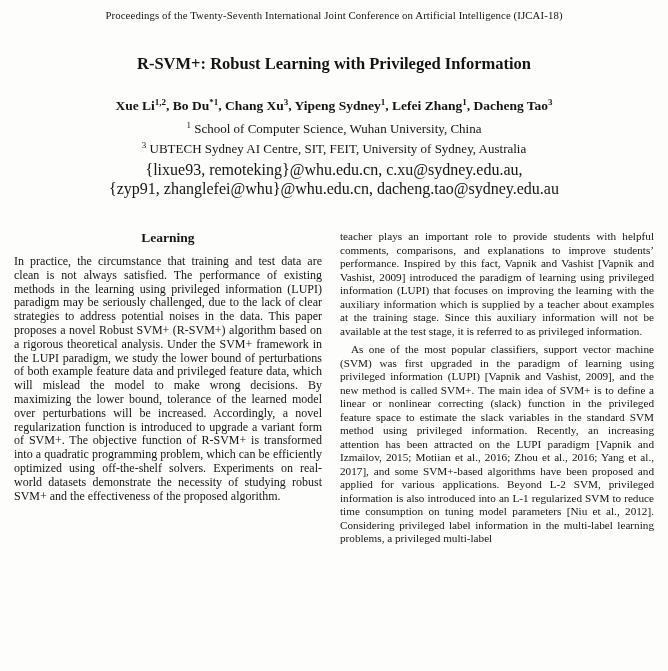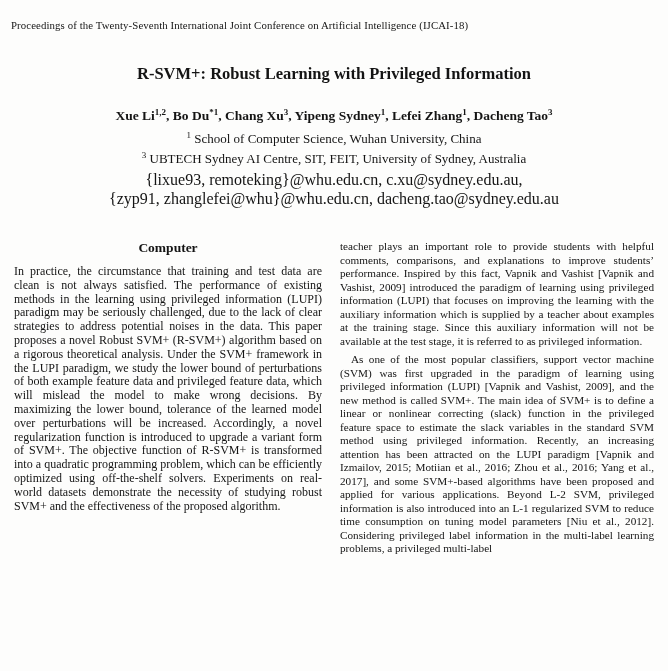--- a/index.html
+++ b/index.html
@@ -10,21 +10,22 @@
     font-family: "Liberation Serif", "DejaVu Serif", serif;
     overflow: hidden;
   }
   .page {
     width: 668px;
     height: 671px;
     padding: 0 11px;
     position: relative;
   }
   .proc-header {
-    padding-top: 19px;
+    padding-top: 9px;
+    text-align: center;
     font-size: 10.8px;
     letter-spacing: 0.1px;
   }
   .title {
     margin-top: 33px;
     text-align: center;
     font-size: 16.5px;
     font-weight: bold;
   }
   .authors {
@@ -95,21 +96,21 @@
     <div class="affil"><sup>3</sup><span> UBTECH Sydney AI Centre, SIT, FEIT, University of Sydney, Australia</span></div>
   </div>
 
   <div class="email-block">
     <div class="email">{lixue93, remoteking}@whu.edu.cn, c.xu@sydney.edu.au,</div>
     <div class="email">{zyp91, zhanglefei@whu}@whu.edu.cn, dacheng.tao@sydney.edu.au</div>
   </div>
 
   <div class="columns">
     <div class="col">
-      <div class="abstract-heading">Computer</div>
+      <div class="abstract-heading">Learning</div>
       <p class="abstract-text">In practice, the circumstance that training and test data are clean is not always satisfied. The performance of existing methods in the learning using privileged information (LUPI) paradigm may be seriously challenged, due to the lack of clear strategies to address potential noises in the data. This paper proposes a novel Robust SVM+ (R-SVM+) algorithm based on a rigorous theoretical analysis. Under the SVM+ framework in the LUPI paradigm, we study the lower bound of perturbations of both example feature data and privileged feature data, which will mislead the model to make wrong decisions. By maximizing the lower bound, tolerance of the learned model over perturbations will be increased. Accordingly, a novel regularization function is introduced to upgrade a variant form of SVM+. The objective function of R-SVM+ is transformed into a quadratic programming problem, which can be efficiently optimized using off-the-shelf solvers. Experiments on real-world datasets demonstrate the necessity of studying robust SVM+ and the effectiveness of the proposed algorithm.</p>
     </div>
     <div class="col">
       <p class="body-text">teacher plays an important role to provide students with helpful comments, comparisons, and explanations to improve students’ performance. Inspired by this fact, Vapnik and Vashist [Vapnik and Vashist, 2009] introduced the paradigm of learning using privileged information (LUPI) that focuses on improving the learning with the auxiliary information which is supplied by a teacher about examples at the training stage. Since this auxiliary information will not be available at the test stage, it is referred to as privileged information.</p>
       <p class="body-text indent">As one of the most popular classifiers, support vector machine (SVM) was first upgraded in the paradigm of learning using privileged information (LUPI) [Vapnik and Vashist, 2009], and the new method is called SVM+. The main idea of SVM+ is to define a linear or nonlinear correcting (slack) function in the privileged feature space to estimate the slack variables in the standard SVM method using privileged information. Recently, an increasing attention has been attracted on the LUPI paradigm [Vapnik and Izmailov, 2015; Motiian et al., 2016; Zhou et al., 2016; Yang et al., 2017], and some SVM+-based algorithms have been proposed and applied for various applications. Beyond L-2 SVM, privileged information is also introduced into an L-1 regularized SVM to reduce time consumption on tuning model parameters [Niu et al., 2012]. Considering privileged label information in the multi-label learning problems, a privileged multi-label</p>
     </div>
   </div>
 
 </div>
 

